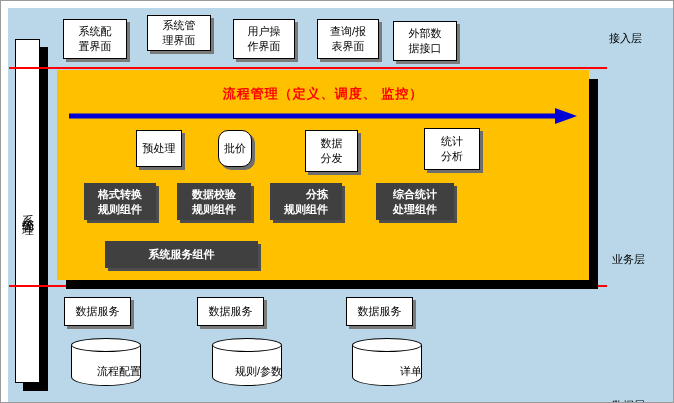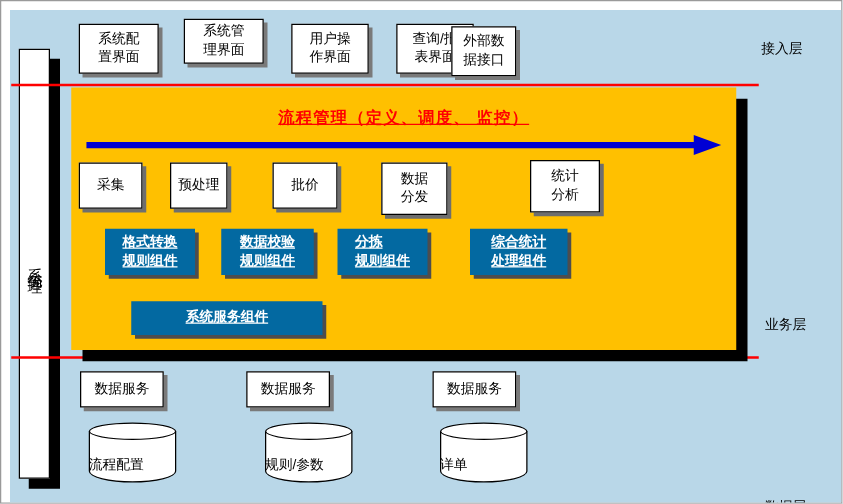--- a/index.html
+++ b/index.html
@@ -28,41 +28,41 @@
   .white-box { position:absolute; background:#fff; border:1px solid #000;
                box-shadow:3px 3px 0 #7a7a7a; display:flex; align-items:center;
                justify-content:center; text-align:center; font-size:11px;
                line-height:1.35; white-space:pre-line; color:#000; z-index:3; }
 
   
   .tb1 { left:62px;  top:18px; width:64px; height:40px; }
   .tb2 { left:146px; top:14px; width:64px; height:36px; }
   .tb3 { left:232px; top:18px; width:62px; height:40px; }
   .tb4 { left:316px; top:18px; width:62px; height:40px; }
-  .tb5 { left:360px; top:20px; width:52px; height:40px;font-family:Liberation Serif, serif; }
+  .tb5 { left:392px; top:20px; width:64px; height:40px;font-family:Liberation Serif, serif; }
 
   
   .panel { position:absolute; left:56px; top:69px; width:532px; height:210px;
            background:#ffc000; box-shadow:9px 9px 0 #000; z-index:3; }
   .flow-title { position:absolute; top:15px; left:0; width:100%; text-align:center;
-                color:#ff0000; font-weight:bold; font-size:13px; letter-spacing:1px;text-decoration:underline; }
+                color:#ff0000; font-weight:bold; font-size:13px; letter-spacing:1px; }
   .arrow { position:absolute; top:37px; left:12px; }
 
   
   .pb { box-shadow:3px 3px 0 #6e6e6e; }
   .pb1 { left:6px;   top:60px; width:51px; height:37px; }
   .pb2 { left:79px;  top:60px; width:46px; height:37px; }
-  .pb3 { left:161px; top:60px; width:52px; height:37px; }
+  .pb3 { left:161px; top:60px; width:34px; height:37px;border-radius:10px; }
   .pb4 { left:248px; top:60px; width:53px; height:42px; }
   .pb5 { left:335px; top:58px; width:56px; height:42px;margin-left:32px; }
 
-  .blue-box { position:absolute; background:#0369a1; color:#fff;
+  .blue-box { position:absolute; background:#404040; color:#fff;
               box-shadow:3px 3px 0 #4d4d4d; display:flex; align-items:center;
-              justify-content:center; text-align:left; font-size:11px;
-              font-weight:bold; line-height:1.35; white-space:pre-line; z-index:3;text-decoration:underline; }
+              justify-content:center; text-align:right; font-size:11px;
+              font-weight:bold; line-height:1.35; white-space:pre-line; z-index:3; }
   .rb1 { left:27px;  top:113px; width:72px; height:37px; }
   .rb2 { left:120px; top:113px; width:74px; height:37px; }
   .rb3 { left:213px; top:113px; width:72px; height:37px; }
   .rb4 { left:319px; top:113px; width:78px; height:37px; }
   .sb1 { left:4px;   top:171px; width:153px; height:27px;margin-left:44px; }
   .sb2 { left:204px; top:171px; width:198px; height:27px; }
 
   
   .db1 { left:63px;  top:296px; width:67px; height:29px; }
   .db2 { left:196px; top:296px; width:67px; height:29px; }
@@ -71,21 +71,21 @@
   
   .cylinder { position:absolute; width:70px; height:48px; z-index:3; }
   .cy1 { left:70px;  top:337px; }
   .cy2 { left:211px; top:337px; }
   .cy3 { left:351px; top:337px; }
   .cyl-top  { position:absolute; left:0; top:0; width:100%; height:14px;
               background:#fff; border:1px solid #000; border-radius:50%; z-index:2; }
   .cyl-body { position:absolute; left:0; top:7px; width:100%; height:41px;
               background:#fff; border:1px solid #000;
               border-radius:0 0 35px 35px / 0 0 9px 9px; z-index:1; }
-  .cyl-label { position:absolute; left:0; bottom:7px; width:100%; text-align:left;
+  .cyl-label { position:absolute; left:0; bottom:7px; width:100%; text-align:right;
                font-size:11px; color:#000; z-index:3; }
 </style>
 </head>
 <body>
 
 <div class="canvas">
   <div class="bg"></div>
 
   <div class="hline hline1"></div>
   <div class="hline hline2"></div>
@@ -110,21 +110,20 @@
 据接口</div>
 
   <div class="panel">
     <div class="flow-title">流程管理（定义、调度、 监控）</div>
 
     <svg class="arrow" width="508" height="18" viewBox="0 0 508 18">
       <line x1="0" y1="9" x2="488" y2="9" stroke="#0000d4" stroke-width="5"></line>
       <polygon points="486,1 508,9 486,17" fill="#0000d4"></polygon>
     </svg>
 
-    <div class="white-box pb pb1">采集</div>
     <div class="white-box pb pb2">预处理</div>
     <div class="white-box pb pb3">批价</div>
     <div class="white-box pb pb4">数据
 分发</div>
     <div class="white-box pb pb5">统计
 分析</div>
 
     <div class="blue-box rb1">格式转换
 规则组件</div>
     <div class="blue-box rb2">数据校验

